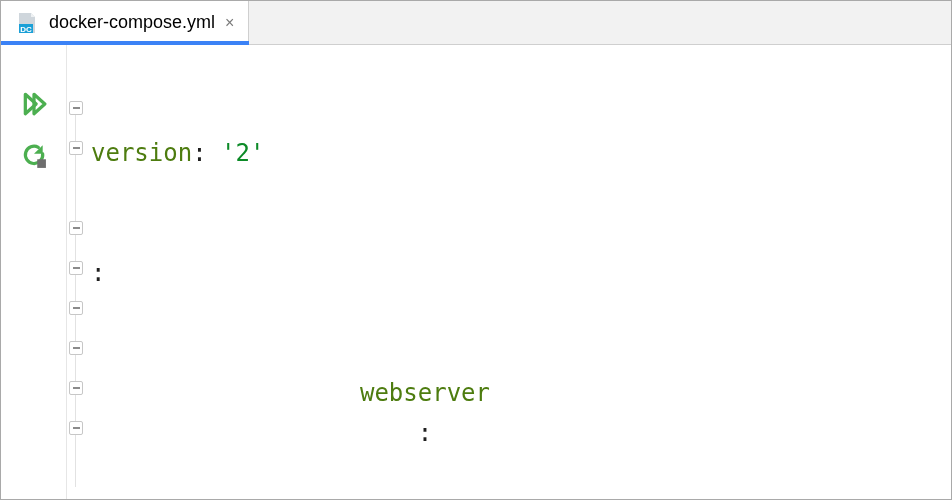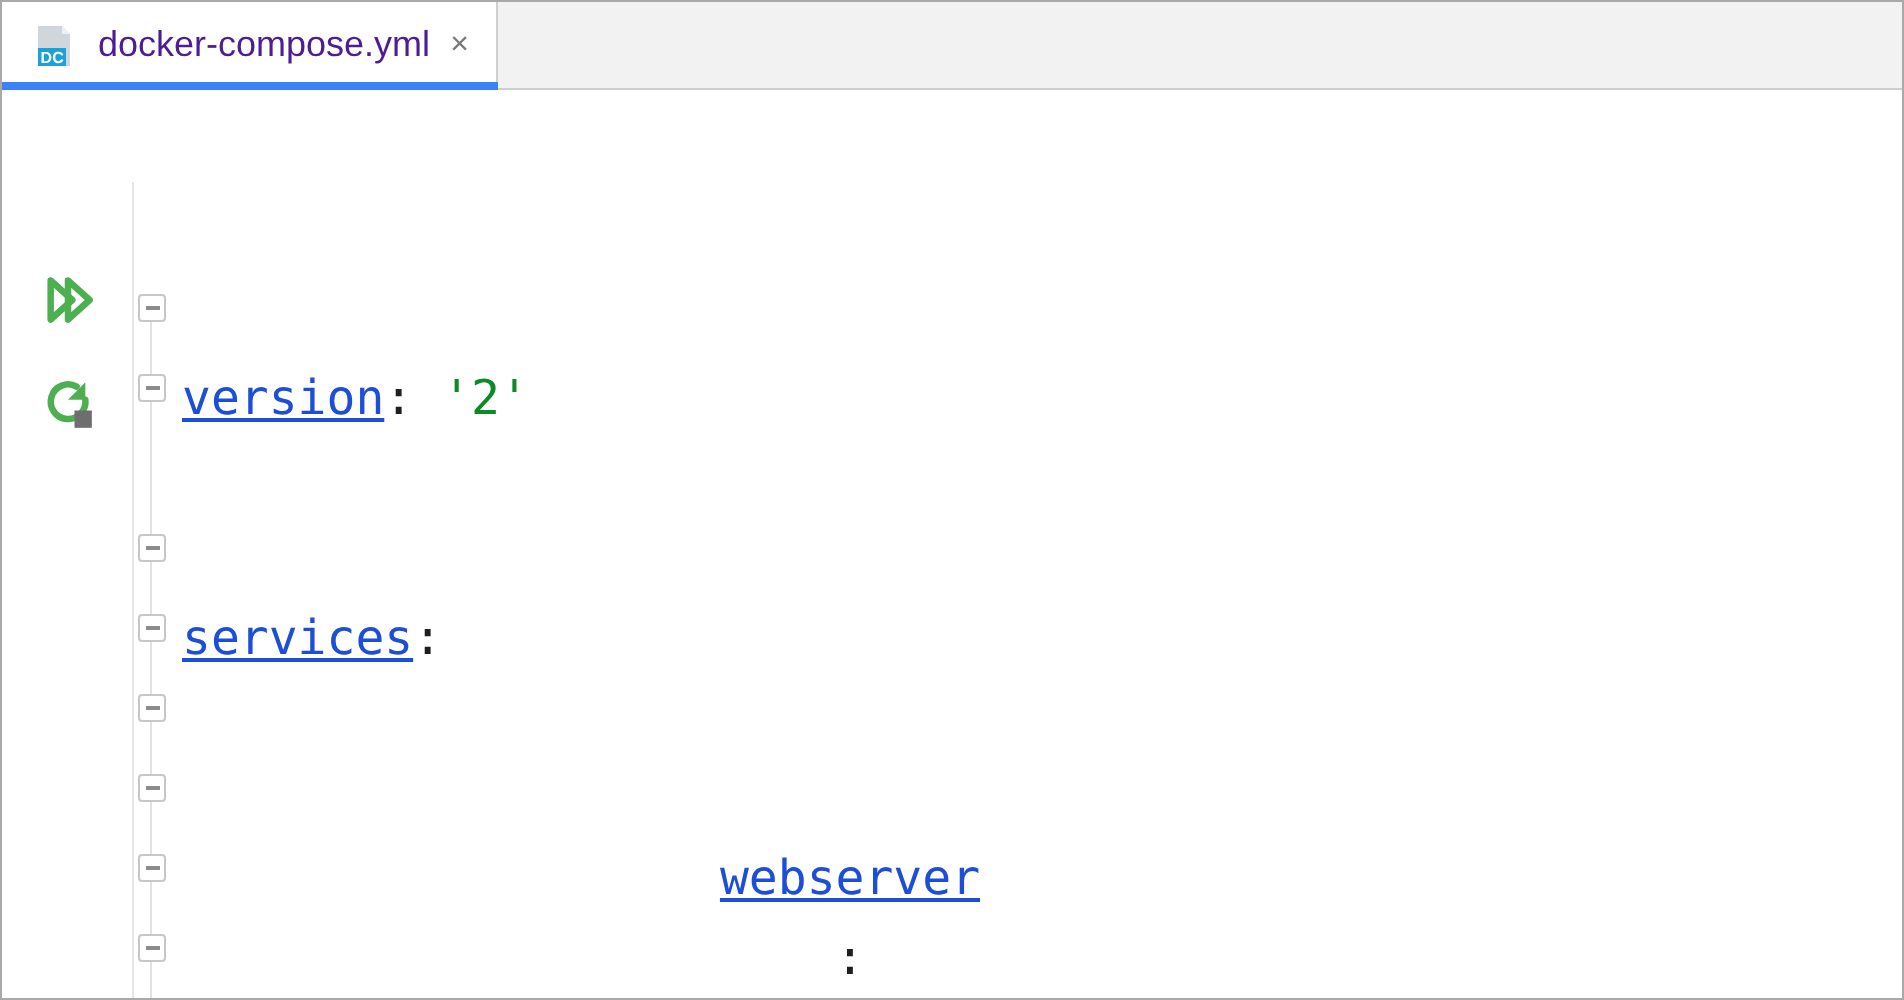--- a/index.html
+++ b/index.html
@@ -1,40 +1,40 @@
 <!DOCTYPE html>
 <html><head>
 <meta charset="utf-8">
 <style>
   * { margin: 0; padding: 0; box-sizing: border-box; }
   html, body { width: 952px; height: 500px; font-family: "Menlo", "Consolas", "DejaVu Sans Mono", monospace; background: #ffffff; }
-  .frame { width: 952px; height: 500px; border: 1px solid #a9a9a9; display: flex; flex-direction: column; overflow: hidden; gap: 46px; }
+  .frame { width: 952px; height: 500px; border: 1px solid #a9a9a9; display: flex; flex-direction: column; overflow: hidden; }
 
   
   .tabbar { height: 44px; background: #f2f2f2; border-bottom: 1px solid #cfcfcf; display: flex; align-items: stretch; }
   .tab { display: flex; align-items: center; gap: 10px; padding: 0 14px; background: #ffffff; border-right: 1px solid #cfcfcf; position: relative; }
   .tab::after { content: ""; position: absolute; left: 0; right: -1px; bottom: -1px; height: 4px; background: #3b82f6; }
-  .tab-label { font-family: -apple-system, "Segoe UI", Arial, sans-serif; font-size: 18px; color: #4c1d95; }
+  .tab-label { font-family: -apple-system, "Segoe UI", Arial, sans-serif; font-size: 18px; color: #000000; }
   .tab-close { font-size: 16px; color: #7a7a7a; cursor: pointer; font-family: Arial, sans-serif; }
 
   .dc-icon { width: 24px; height: 24px; position: relative; }
   .dc-icon svg { width: 24px; height: 24px; display: block; }
 
   
   .editor { flex: 1; display: flex; font-size: 24px; line-height: 40px; background: #ffffff; overflow: hidden; }
   .gutter { width: 66px; border-right: 1px solid #e6e6e6; display: flex; flex-direction: column; align-items: center; padding-top: 44px; gap: 12px; }
   .gutter svg { width: 26px; height: 26px; cursor: pointer; }
   .fold-col { width: 20px; position: relative; }
   .fold-mark { position: absolute; left: 2px; width: 14px; height: 14px; border: 1px solid #c7c7c7; background: #ffffff; border-radius: 2px; display: flex; align-items: center; justify-content: center; }
   .fold-mark::after { content: ""; width: 7px; height: 1.8px; background: #8b8b8b; }
   .fold-line { position: absolute; left: 8px; width: 1px; background: #e2e2e2; }
 
   .code { padding: 8px 0 0 4px; white-space: pre; color: #1f1f1f; }
   .code .row { height: 40px; display: flex; align-items: center; }
-  .k { color: #1d4ed8; text-decoration: underline; } 
+  .k { color: #4d7c0f; } 
   .s { color: #0c8a27; } 
   .p { color: #1f1f1f; } 
   .u { text-decoration: underline; }
   .colon { color: #1f1f1f; }
   .ind1 { padding-left: 30px; flex-direction: column; }
   .ind2 { padding-left: 60px; }
 </style>
 </head>
 <body>
 
@@ -79,21 +79,21 @@
       <div class="fold-mark" style="top:176px;"></div>
       <div class="fold-mark" style="top:216px;"></div>
       <div class="fold-mark" style="top:256px;"></div>
       <div class="fold-mark" style="top:296px;"></div>
       <div class="fold-mark" style="top:336px;"></div>
       <div class="fold-mark" style="top:376px;"></div>
     </div>
 
     <div class="code">
       <div class="row"><span class="k">version</span><span class="colon">: </span><span class="s">'2'</span></div>
-      <div class="row"><span class="k">services</span><span class="colon">:</span></div>
+      <div class="row"><span class="colon">:</span></div>
       <div class="row ind1"><span class="k">webserver</span><span class="colon">:</span></div>
       <div class="row ind2"><span class="k">image</span><span class="colon">: </span><span class="p u">phpstorm/php-apache</span><span class="p">:7.4-xdebug2.9</span></div>
       
       
       
       
       
       
     </div>
   </div>

